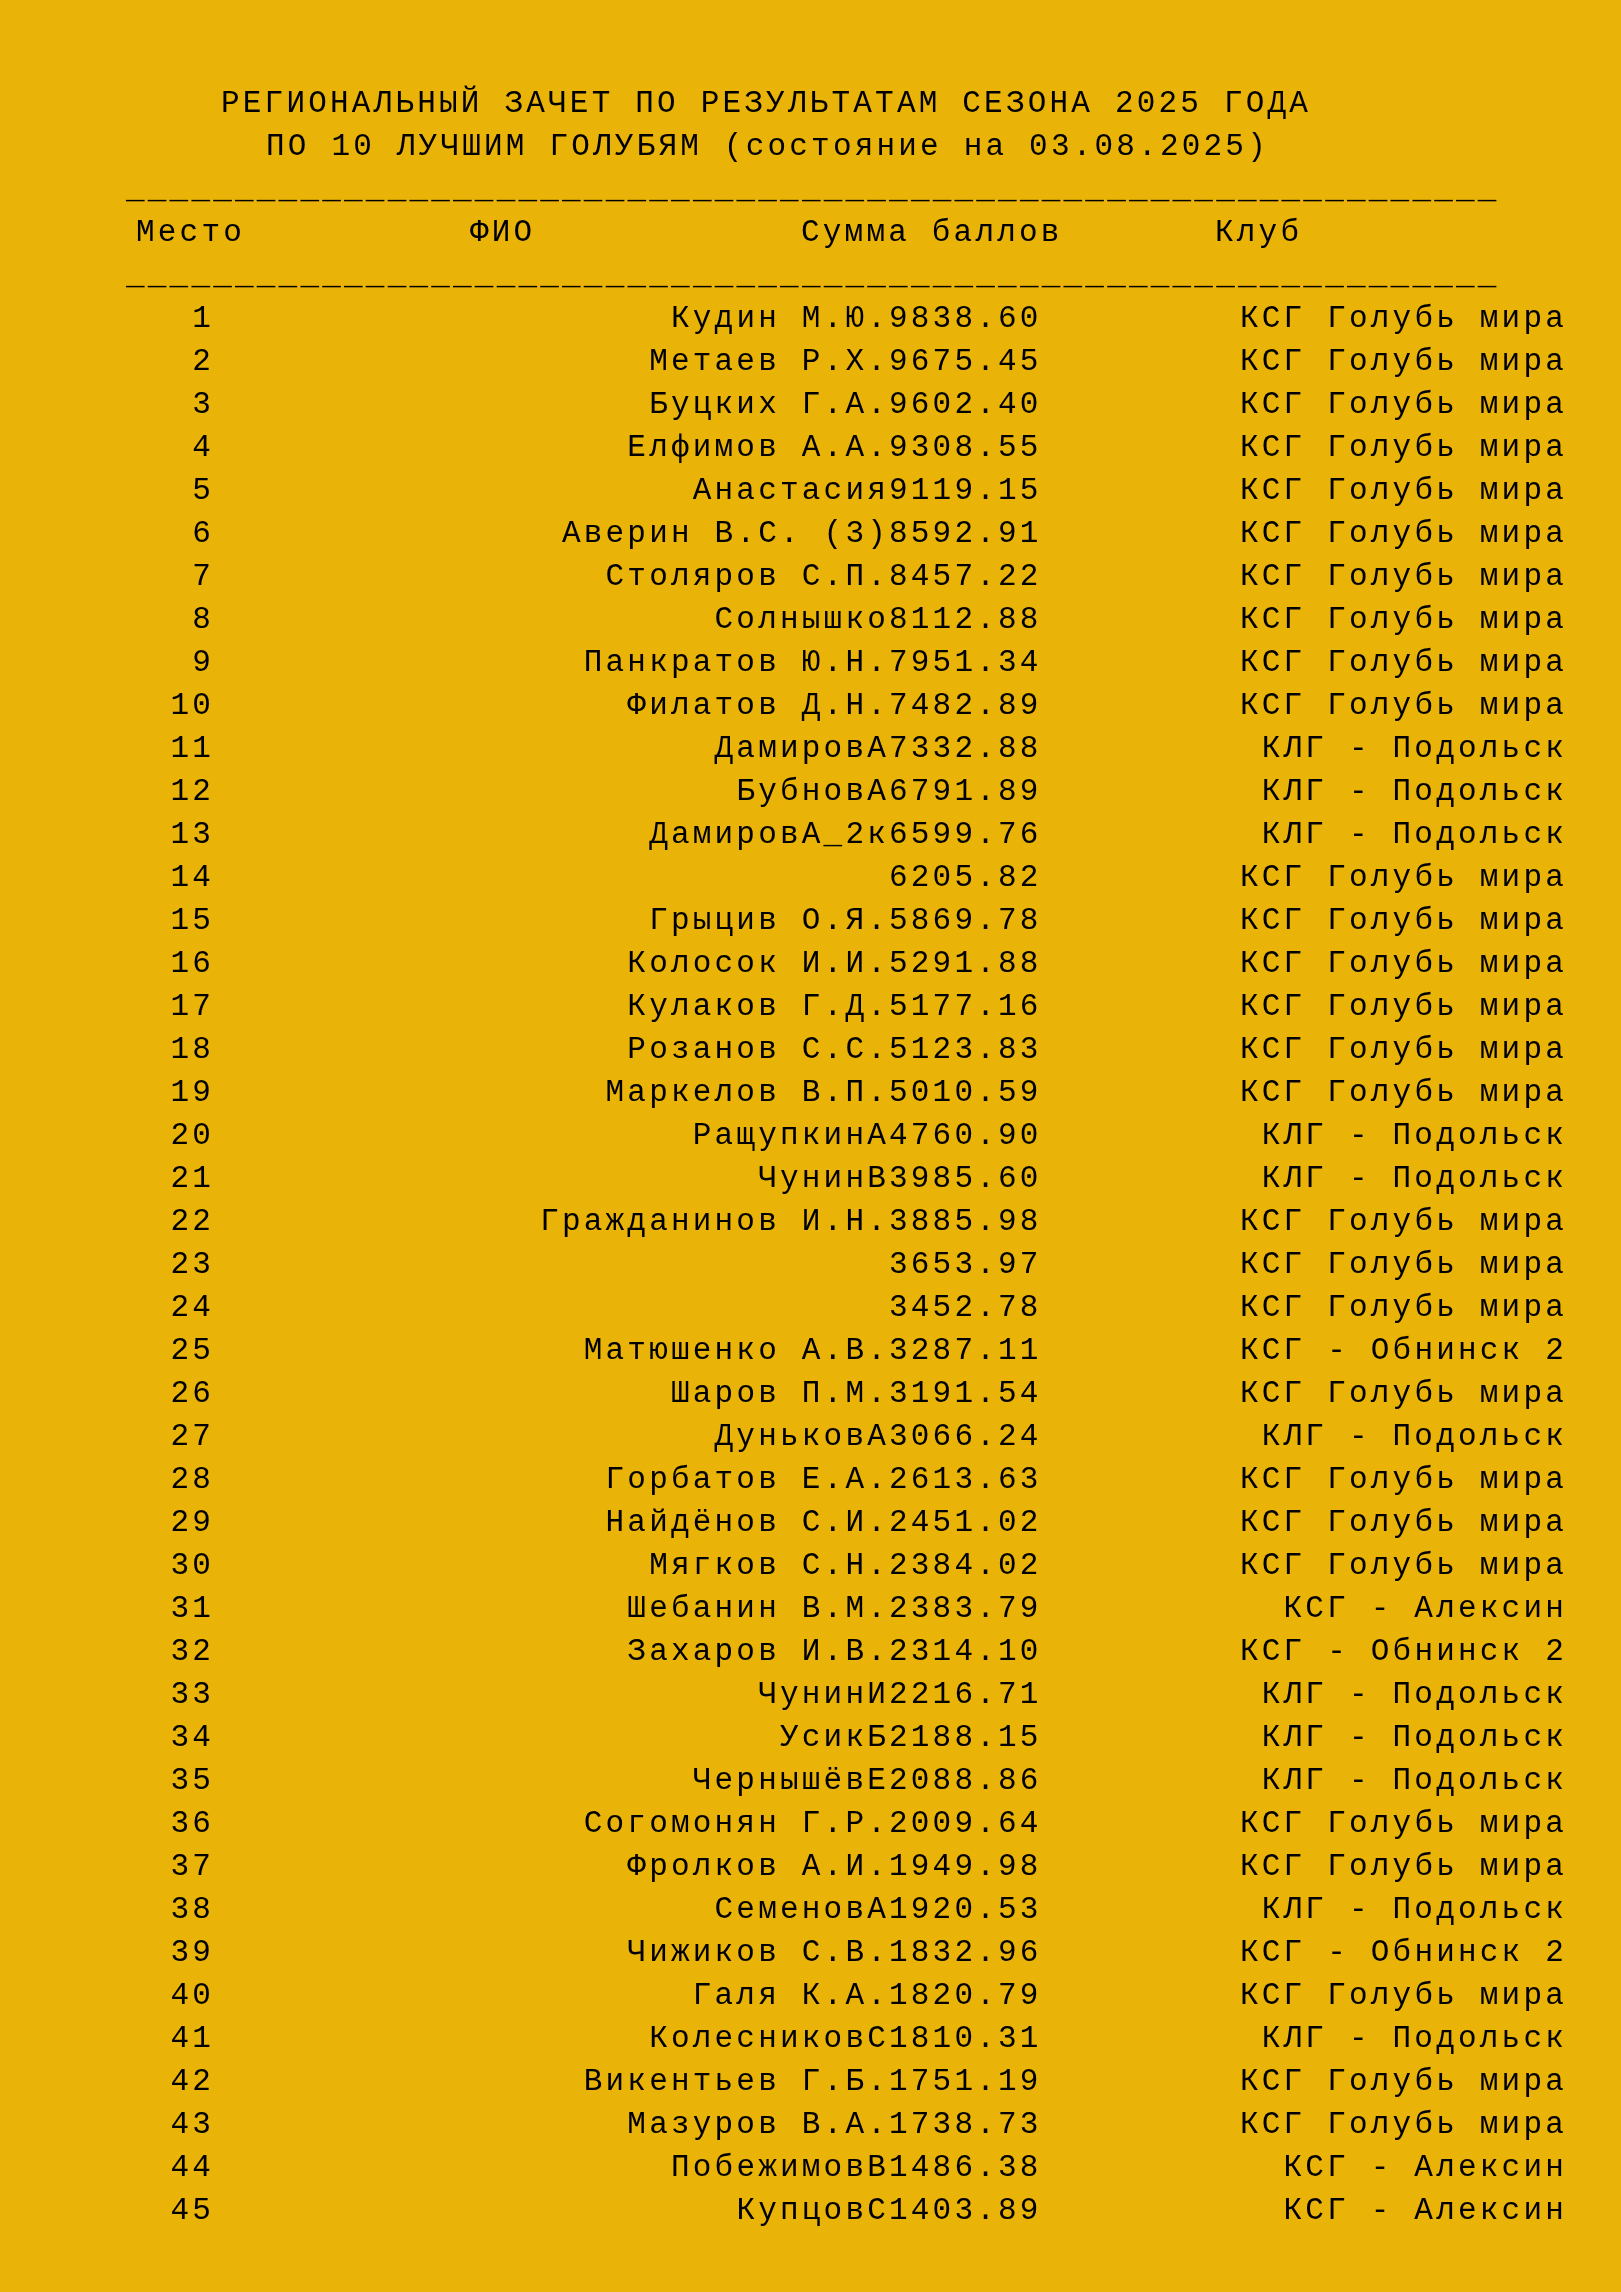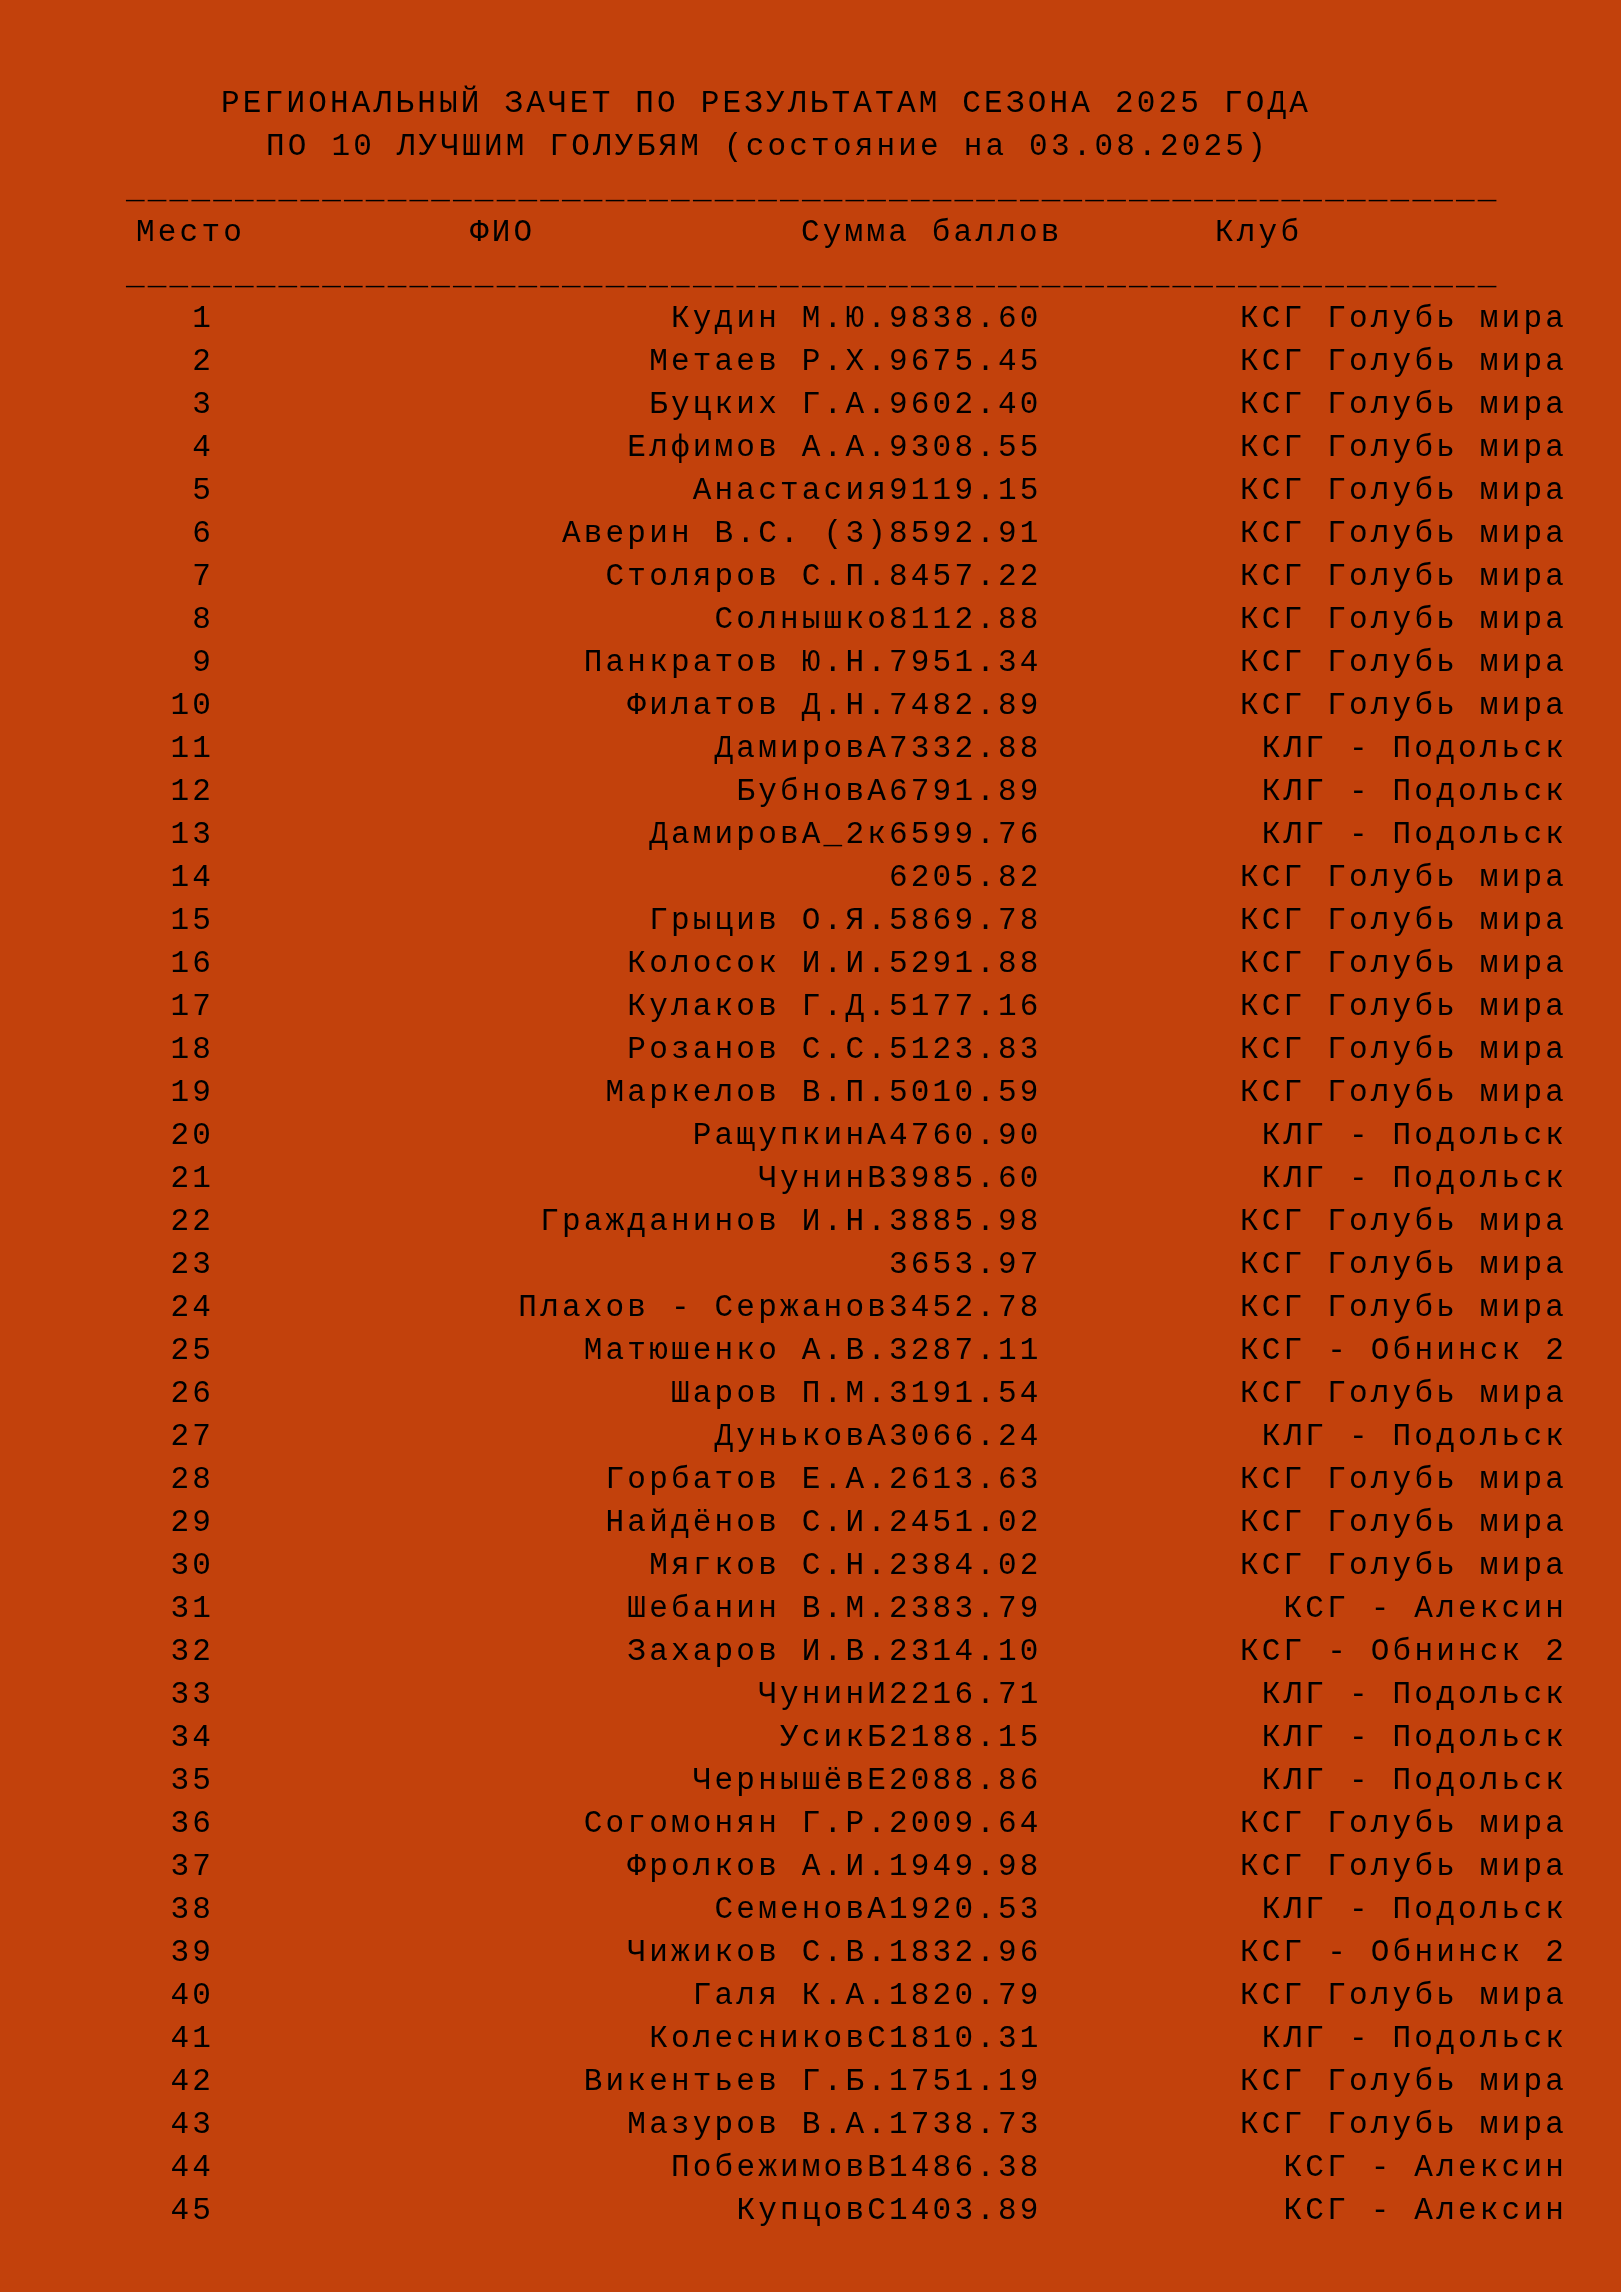--- a/index.html
+++ b/index.html
@@ -4,21 +4,21 @@
 <style>
   html, body {
     margin: 0;
     padding: 0;
     background: #ffffff;
   }
   .page {
     position: relative;
     width: 1621px;
     height: 2293px;
-    background: #c2410c;
+    background: #eab308;
     color: #000000;
     font-family: "Liberation Mono", "DejaVu Sans Mono", monospace;
     font-size: 31px;
     letter-spacing: 3.2px;
     font-weight: 400;
     overflow: hidden;
   }
   .doc {
     position: absolute;
     left: 126px;
@@ -235,21 +235,20 @@
   </div>
 
   <div class="line row">
     <span class="cell-place">23</span>
     <span class="cell-points">3653.97</span>
     <span class="cell-club">КСГ Голубь мира</span>
   </div>
 
   <div class="line row">
     <span class="cell-place">24</span>
-    <span class="cell-name">Плахов - Сержанов</span>
     <span class="cell-points">3452.78</span>
     <span class="cell-club">КСГ Голубь мира</span>
   </div>
 
   <div class="line row">
     <span class="cell-place">25</span>
     <span class="cell-name">Матюшенко А.В.</span>
     <span class="cell-points">3287.11</span>
     <span class="cell-club">КСГ - Обнинск 2</span>
   </div>

